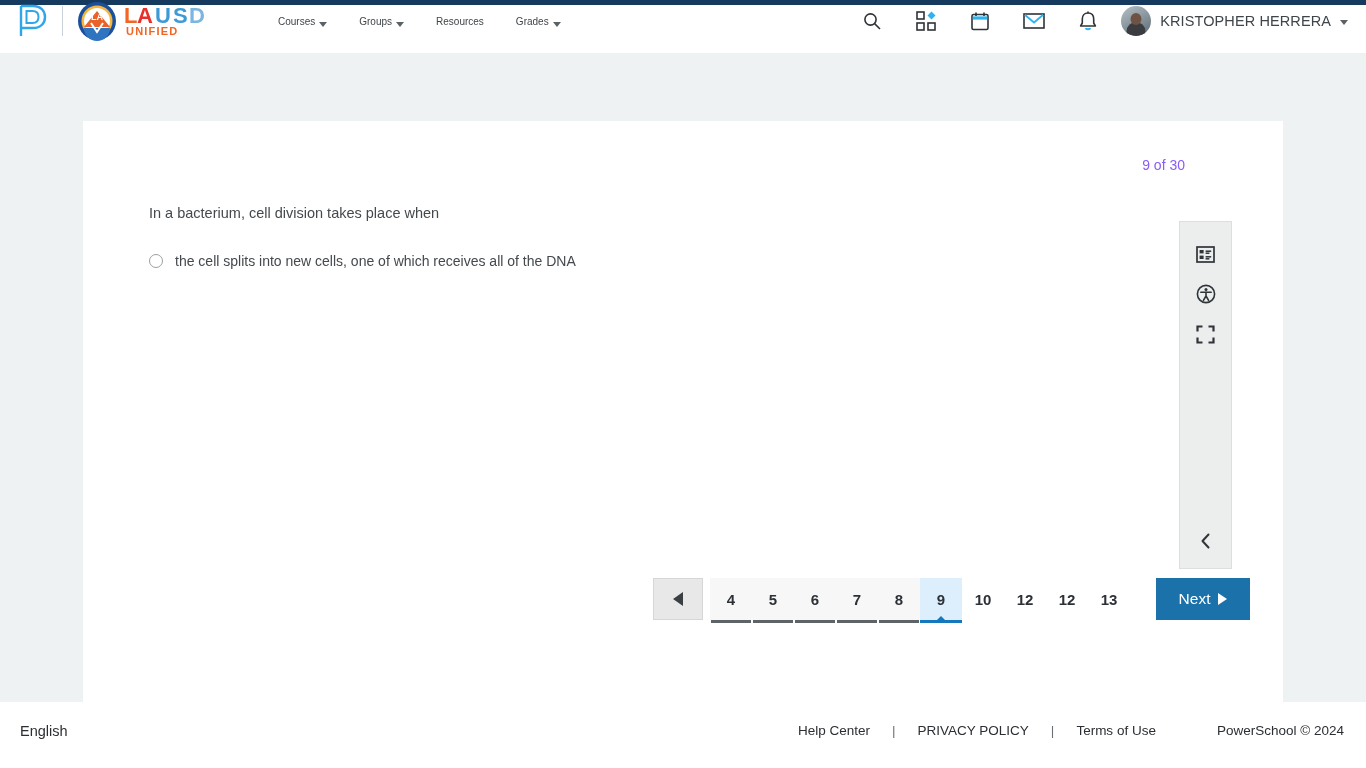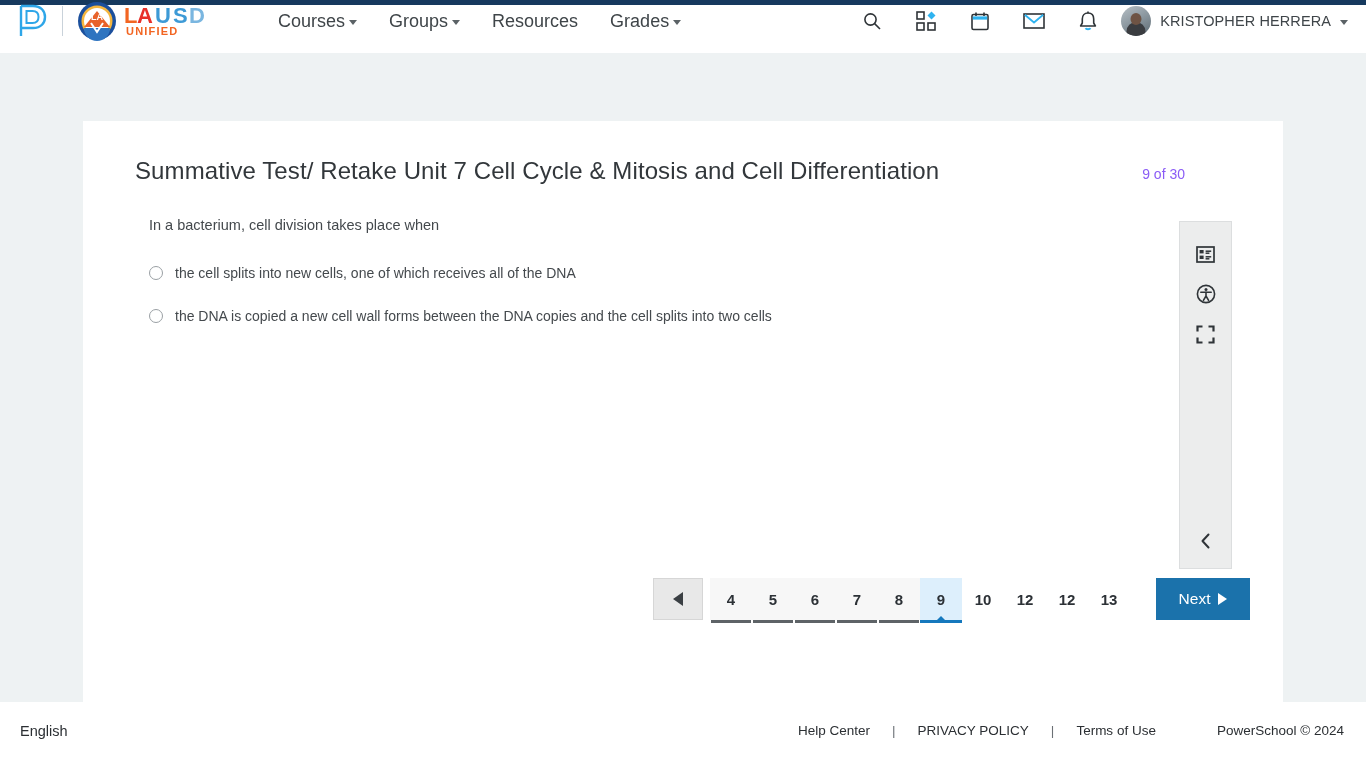--- a/index.html
+++ b/index.html
@@ -33,22 +33,22 @@
   }
   .lausd-logo { display: flex; align-items: center; gap: 7px; }
   .lausd-seal { width: 40px; height: 40px; display: block; }
   .lausd-word { display: block; }
 
   .nav {
     display: flex; align-items: center; gap: 32px;
     margin-left: 36px;
   }
   .nav-item {
-    font-size: 18px; color: #3f4549; cursor: pointer;
-    display: flex; align-items: center; gap: 4px;
+    font-size: 10px; color: #3f4549; cursor: pointer;
+    display: flex; align-items: flex-end; gap: 4px;
     white-space: nowrap;
   }
   .caret {
     width: 0; height: 0;
     border-left: 4px solid transparent;
     border-right: 4px solid transparent;
     border-top: 5px solid #5b6266;
     margin-top: 2px;
   }
 
@@ -341,35 +341,30 @@
       <span class="caret"></span>
     </div>
   </div>
 </div>
 
 <div class="page-body">
 
   <div class="card">
 
     <div class="card-head">
-      <div class="quiz-title">Summative Test/ Retake Unit 7 Cell Cycle &amp; Mitosis and Cell Differentiation</div>
       <div class="progress-count">9 of 30</div>
     </div>
 
     <div class="question-area">
       <div class="question-text">In a bacterium, cell division takes place when</div>
 
       <div class="options">
         <div class="option">
           <span class="radio"></span>
           <span class="option-label">the cell splits into new cells, one of which receives all of the DNA</span>
-        </div>
-        <div class="option">
-          <span class="radio"></span>
-          <span class="option-label">the DNA is copied a new cell wall forms between the DNA copies and the cell splits into two cells</span>
         </div>
       </div>
     </div>
 
     <div class="tool-rail">
       <div class="rail-btn">
         <svg width="19" height="19" viewBox="0 0 19 19">
           <rect x="1" y="2" width="17" height="15" stroke="#2f3438" stroke-width="1.7" fill="none"></rect>
           <rect x="3.6" y="5" width="4" height="3.4" fill="#2f3438"></rect>
           <rect x="3.6" y="10.6" width="4" height="3.4" fill="#2f3438"></rect>

